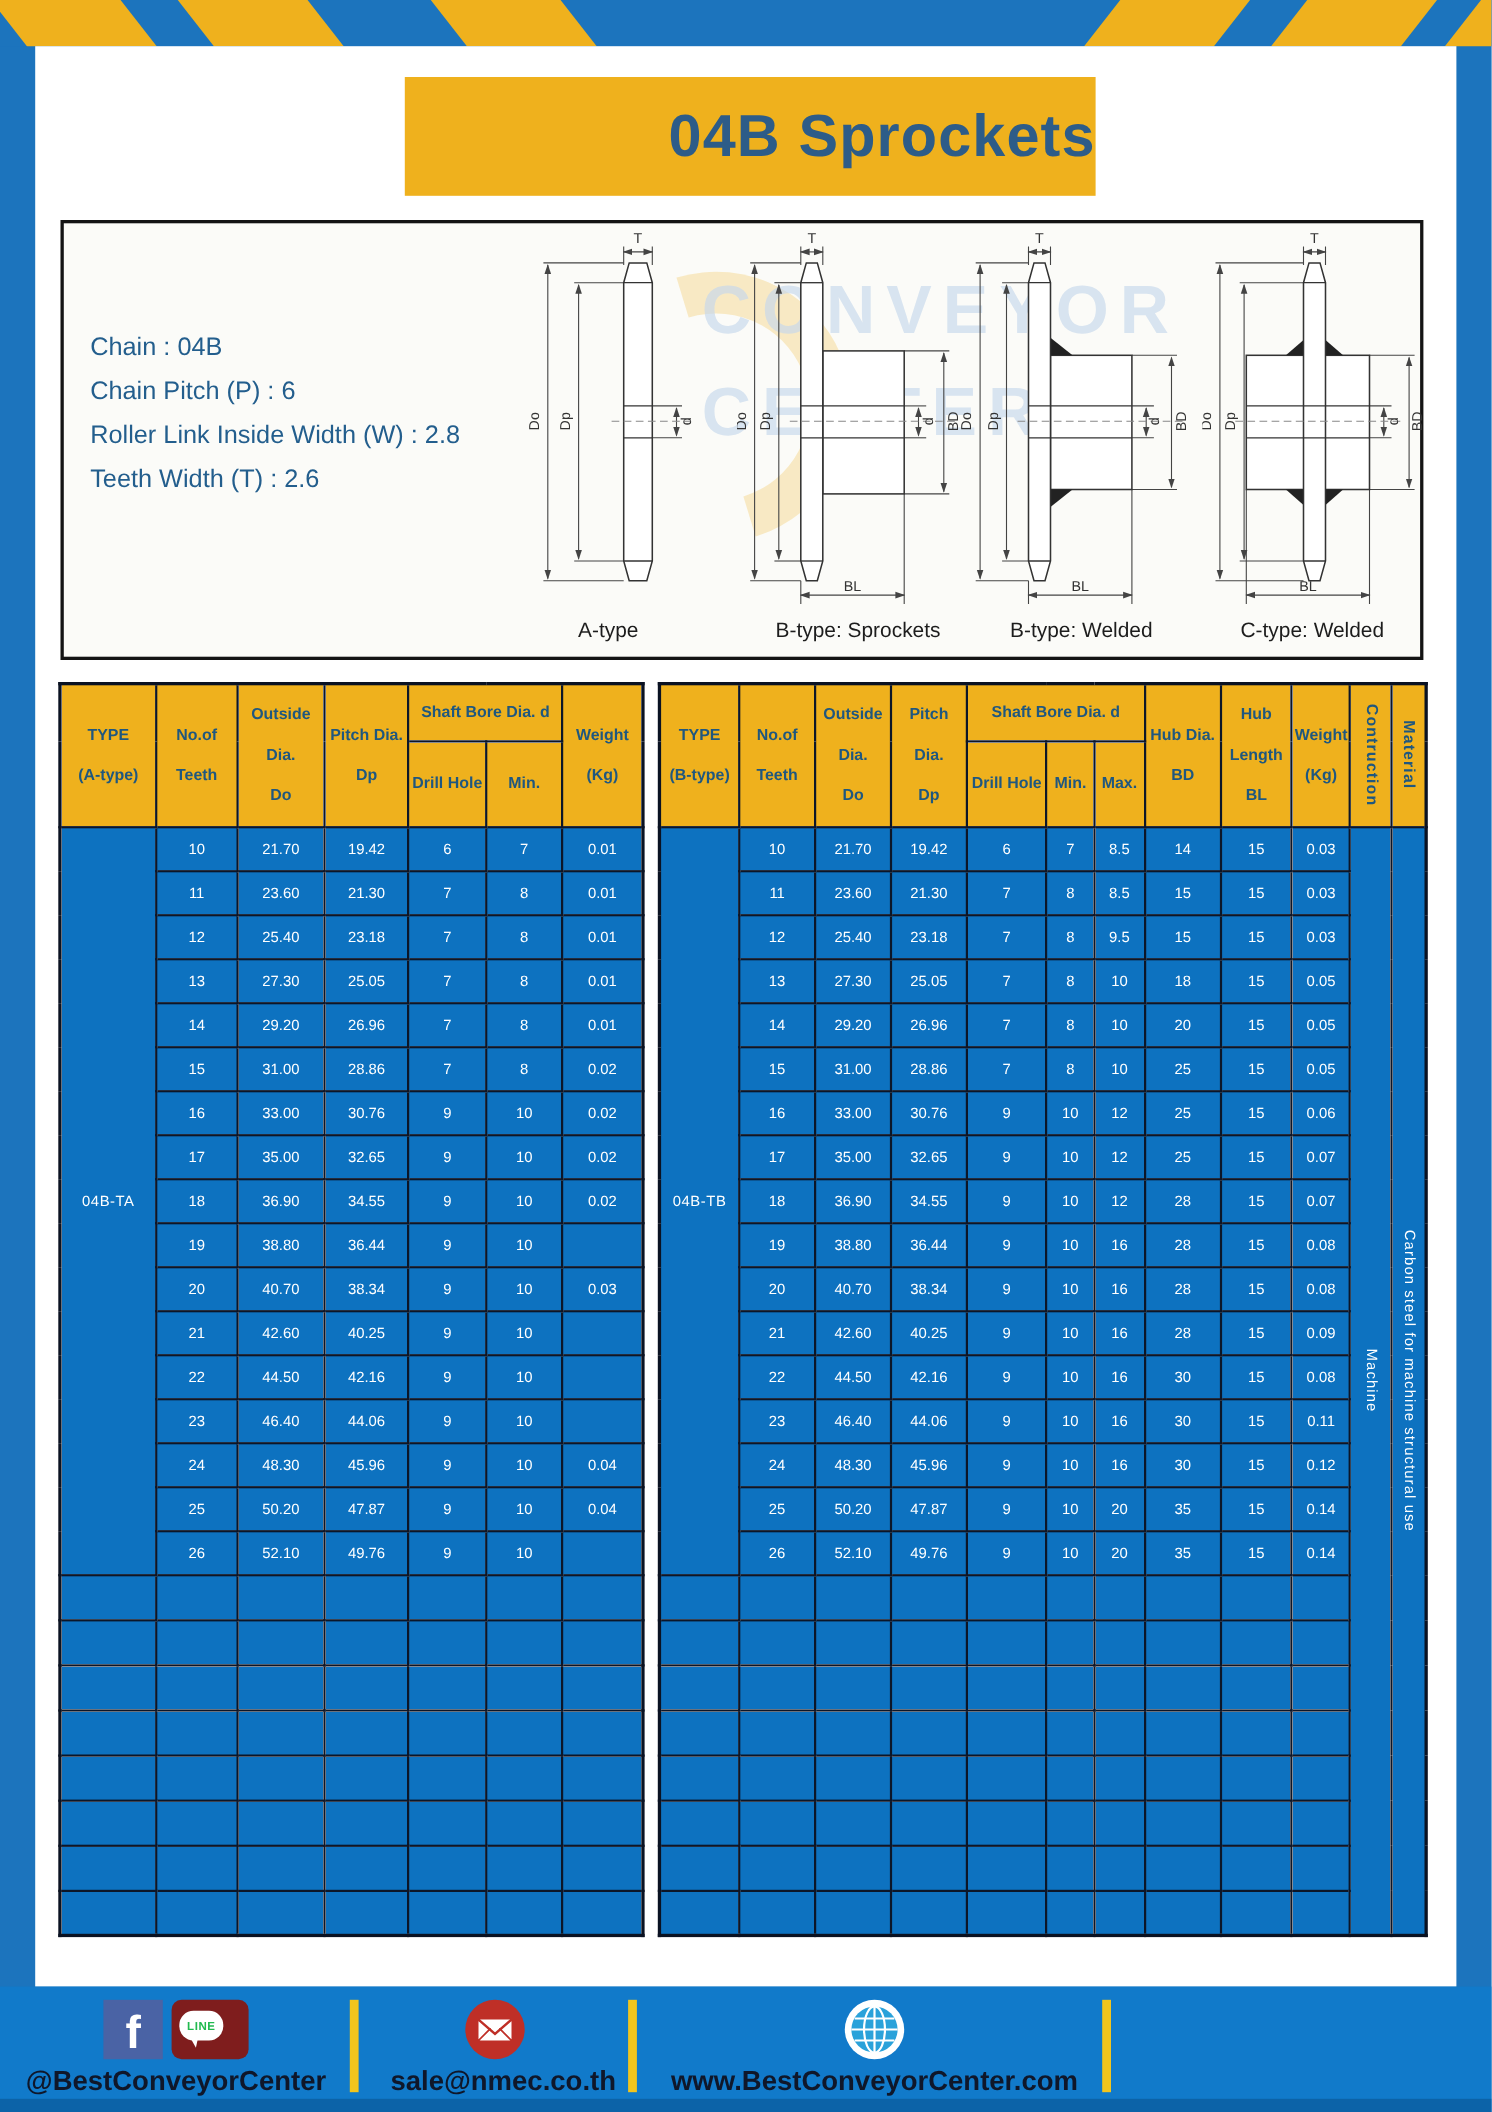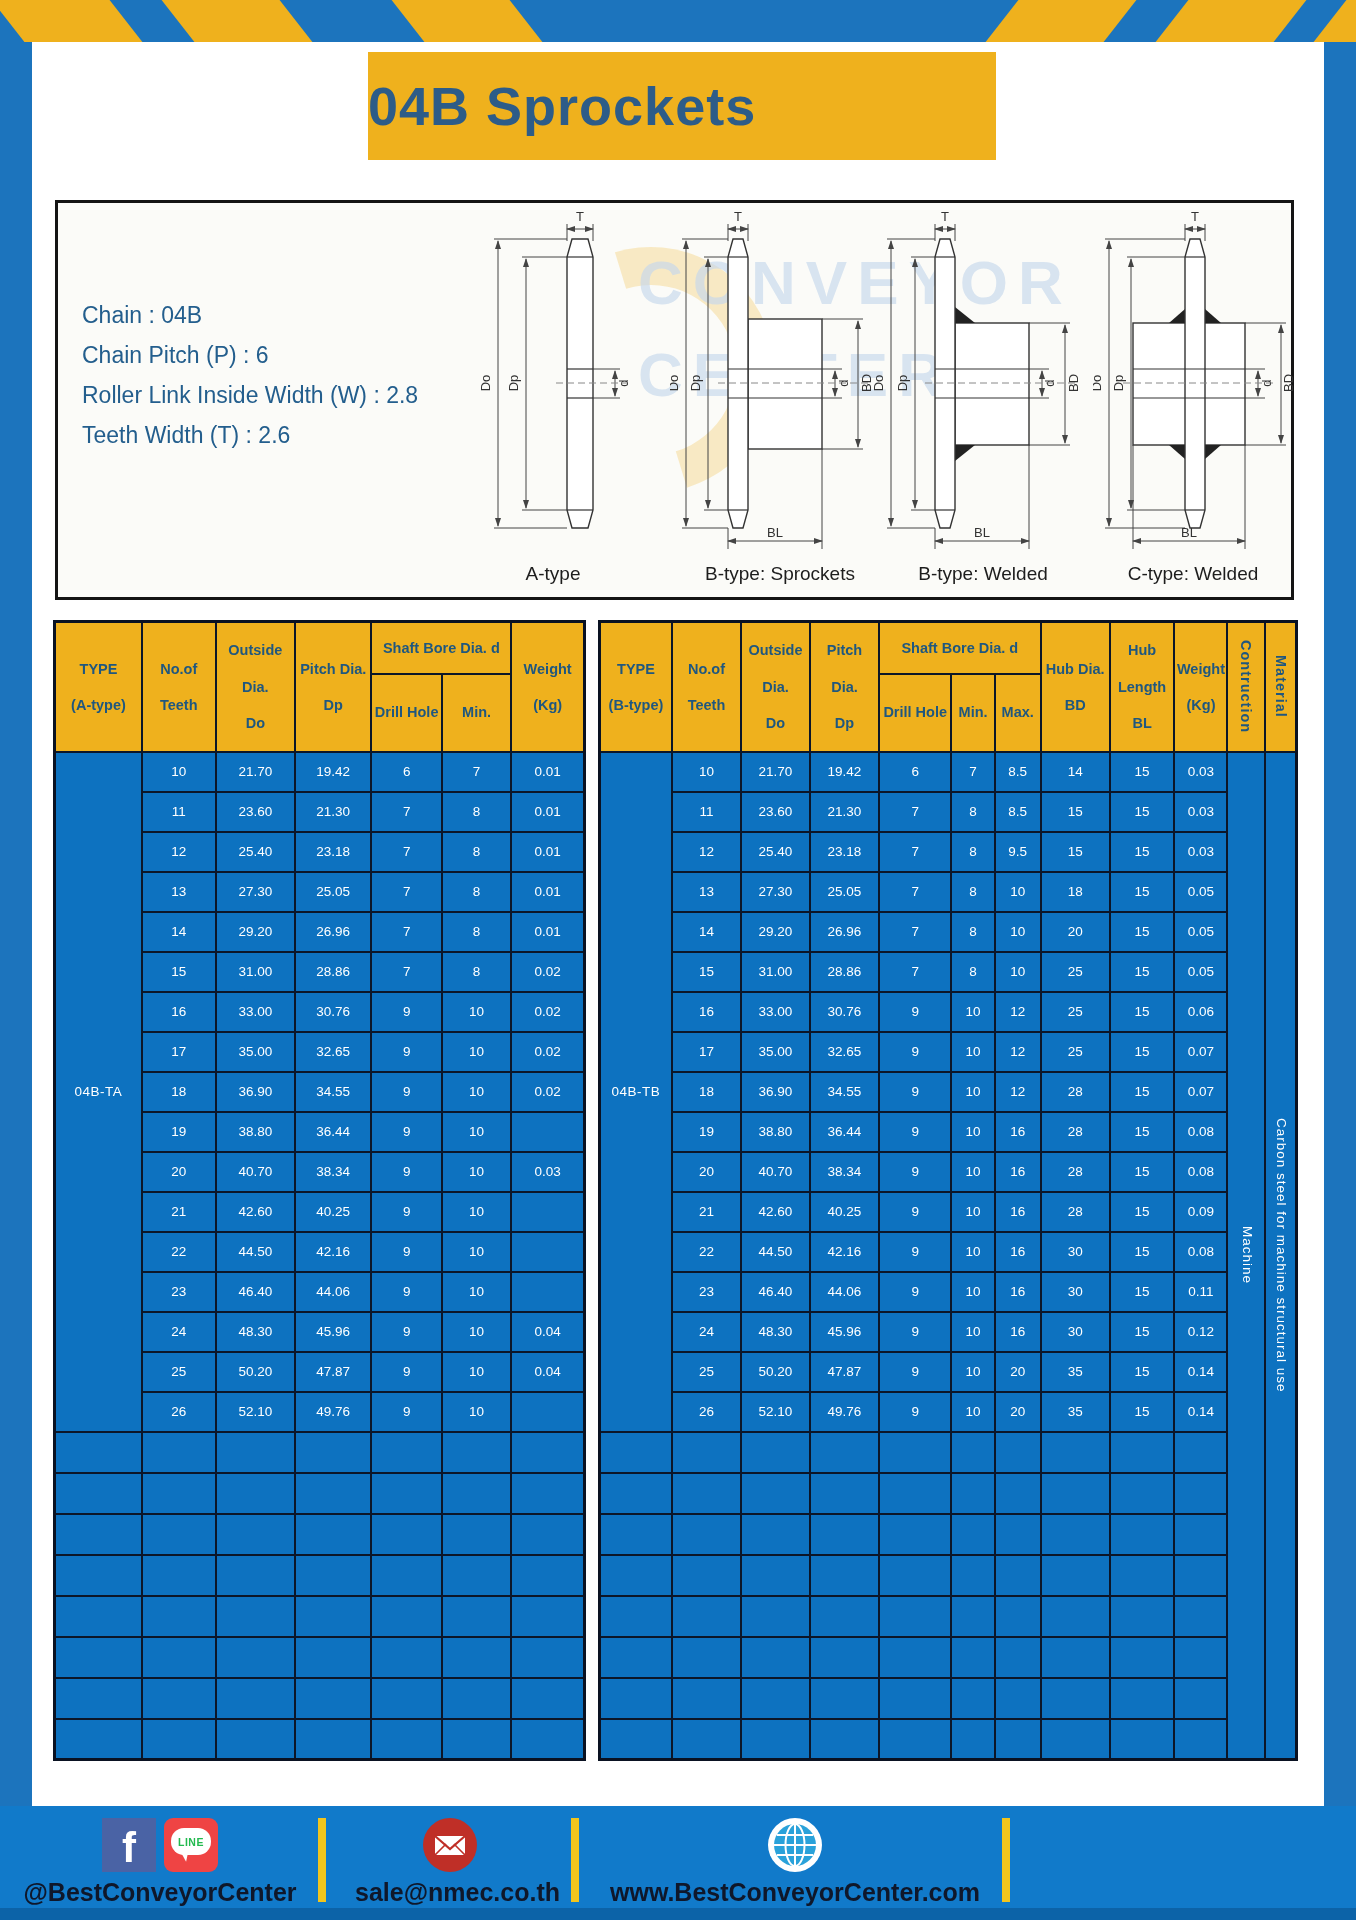--- a/index.html
+++ b/index.html
@@ -9,22 +9,22 @@
     font-family:"Liberation Sans", sans-serif;
   }
   
   .hazard { position:absolute; top:0; left:0; width:1356px; height:42px; overflow:hidden; background:#1c74bd; }
   .stripe { position:absolute; top:-8px; height:58px; width:118px; background:#efb11d; }
   .stripe.sl { transform:skewX(38deg); }
   .stripe.sr { transform:skewX(-38deg); }
   
   .page { position:absolute; left:32px; top:42px; width:1292px; height:1764px; background:#ffffff; }
   .title-box {
-    position:absolute; left:336px; top:10px; width:628px; height:108px;
-    background:#efb11d; display:flex; align-items:center; justify-content:flex-start;
+    position:absolute; left:336px; top:28px; width:628px; height:108px;
+    background:#efb11d; display:flex; align-items:center; justify-content:flex-end;
   }
   .title-box h1 { margin:0; font-size:54px; font-weight:bold; color:#2d5c88; letter-spacing:1px; }
   
   .diagram-box {
     position:absolute; left:23px; top:158px; width:1239px; height:400px;
     background:#fbfbf8; border:3px solid #141414; box-sizing:border-box;
   }
   .spec-lines { position:absolute; left:24px; top:92px; }
   .spec-line { font-size:23px; font-weight:normal; color:#235e8d; line-height:40px; white-space:nowrap; }
   .wm { position:absolute; left:470px; top:28px; width:470px; height:330px; pointer-events:none; }
@@ -57,21 +57,21 @@
   td.vert { font-size:13px; }
   
   .footer { position:absolute; left:0; top:1806px; width:1356px; height:114px; background:#117aca; }
   .footer-strip { position:absolute; left:0; top:1908px; width:1356px; height:12px; background:#0c63a8; }
   .f-sec { position:absolute; top:10px; text-align:center; }
   .f-icons { display:flex; justify-content:center; align-items:center; gap:8px; height:58px; }
   .f-label { margin-top:4px; font-size:25px; font-weight:bold; color:#0f172a; white-space:nowrap; }
   .f-div { position:absolute; top:12px; width:8px; height:84px; background:#f2c51d; }
   .fb-icon { width:54px; height:54px; background:#4a63a5; display:flex; align-items:flex-end; justify-content:center; }
   .fb-icon span { color:#fff; font-weight:bold; font-size:42px; line-height:48px; }
-  .line-icon { position:relative; width:54px; height:54px; background:#ef4444; border-radius:9px; }
+  .line-icon { position:relative; width:54px; height:54px; background:#7f1d1d; border-radius:9px;padding-left:16px; }
   .line-bubble { position:absolute; left:7px; top:10px; width:40px; height:27px; background:#fff; border-radius:13px;
     display:flex; align-items:center; justify-content:center; font-size:10.5px; font-weight:bold; color:#22ba4f; letter-spacing:.5px; }
   .line-tail { position:absolute; left:16px; top:35px; width:0; height:0;
     border-left:7px solid transparent; border-top:8px solid #fff; transform:rotate(12deg); }
 </style>
 </head>
 <body>
 
 <div class="hazard">
   <div class="stripe sl" style="left:8px"></div>

